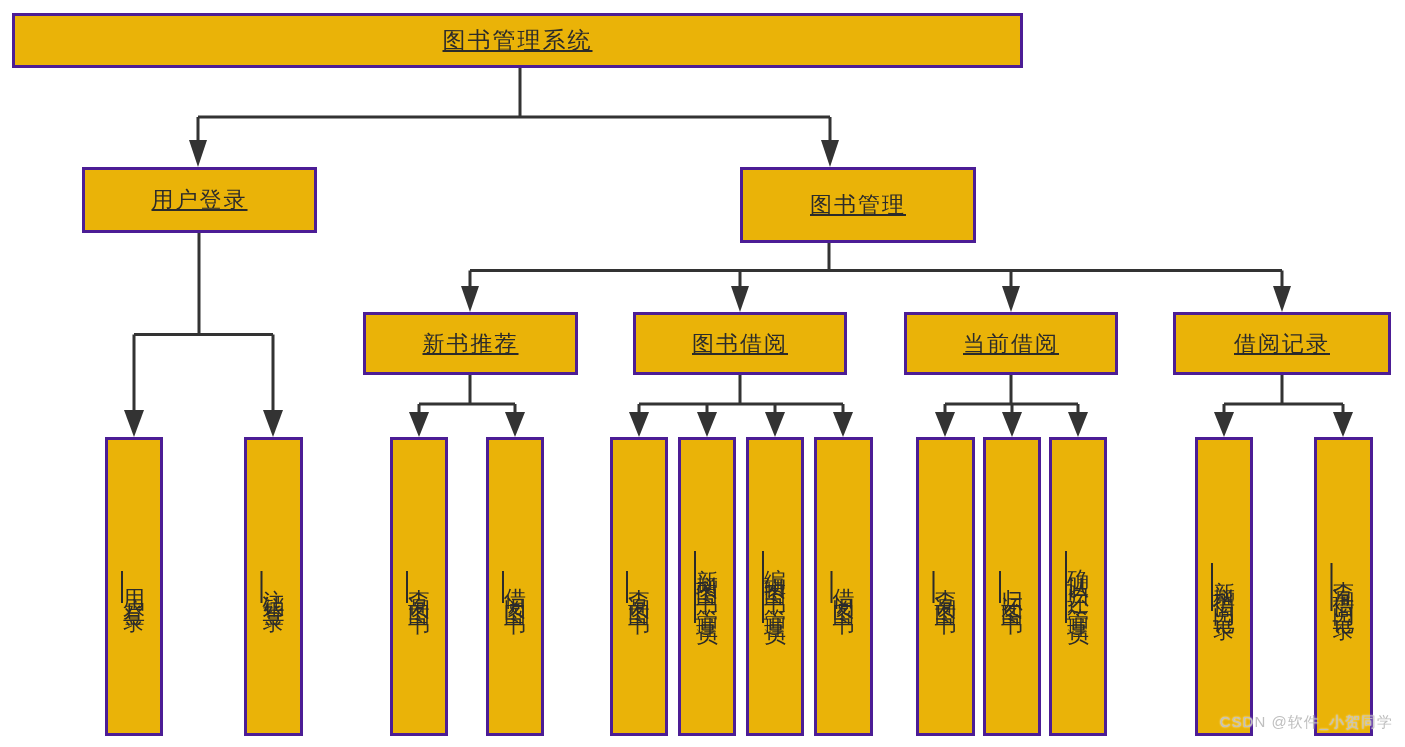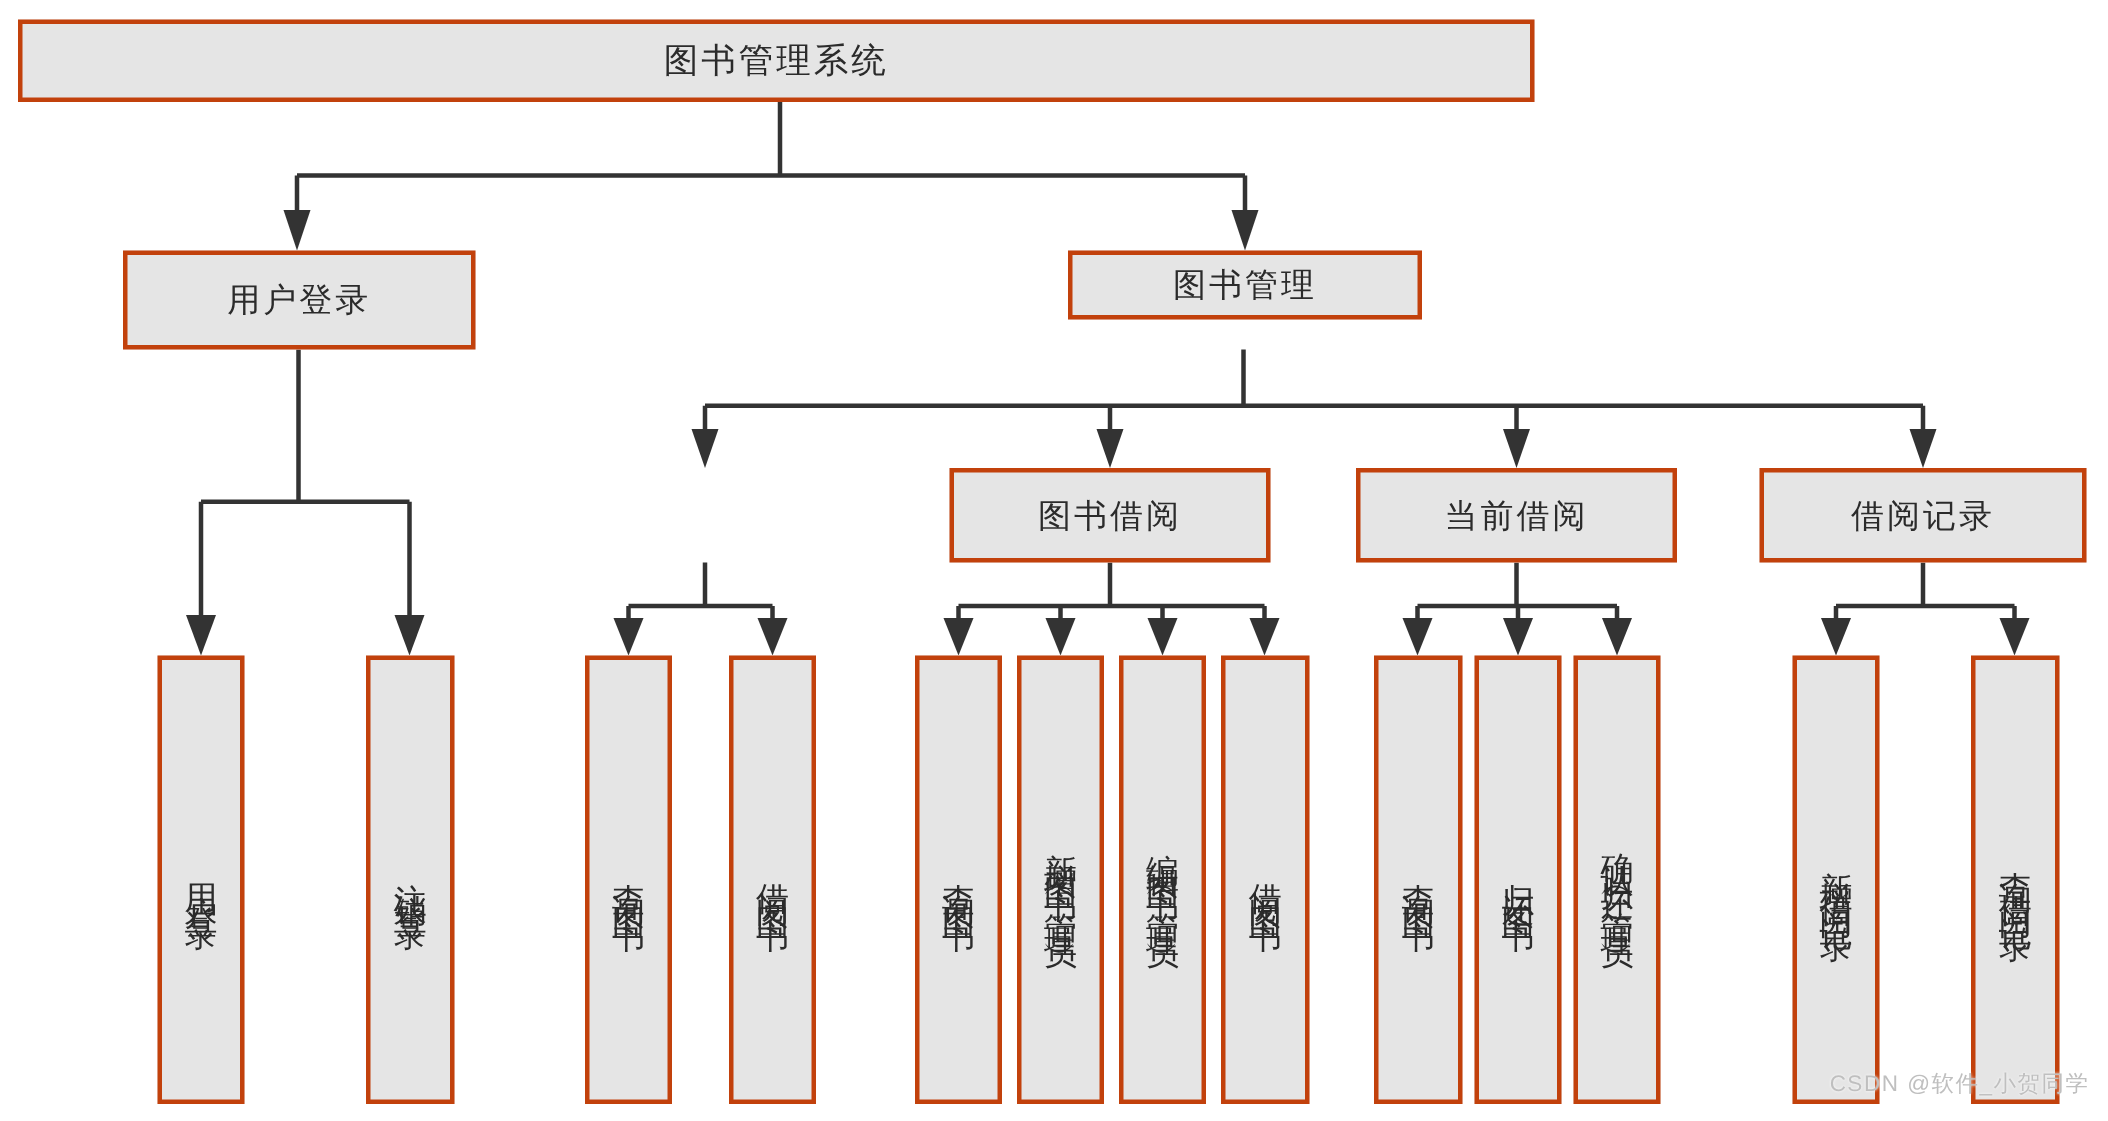--- a/index.html
+++ b/index.html
@@ -18,30 +18,31 @@
   .connectors {
     position: absolute;
     left: 0; top: 0;
     width: 1405px; height: 747px;
     z-index: 1;
     pointer-events: none;
   }
   .node {
     position: absolute;
     box-sizing: border-box;
-    background: #e5e5e5;
-    border: 3px solid #c2410c;
+    background: #eab308;
+    border: 3px solid #4c1d95;
     display: flex;
     align-items: center;
     justify-content: center;
     color: #2b2b2b;
     font-size: 22px;
     letter-spacing: 2px;
     z-index: 2;
     white-space: nowrap;
+    text-decoration: underline;
   }
   .node.root {
     font-size: 23px;
   }
   .node.vert {
     writing-mode: vertical-rl;
     text-orientation: mixed;
     letter-spacing: 8px;
     font-size: 22px;
     white-space: normal;
@@ -123,22 +124,23 @@
     </g>
     <g fill="#333333" stroke="none">
       <path d="M1214 412 H1234 L1224 437 Z"></path>
       <path d="M1333 412 H1353 L1343 437 Z"></path>
     </g>
   </svg>
 
   <div class="node root" style="left:12px; top:13px; width:1011px; height:55px;">图书管理系统</div>
 
   <div class="node" style="left:82px; top:167px; width:235px; height:66px;">用户登录</div>
-  <div class="node" style="left:712px; top:167px; width:236px; height:46px;">图书管理</div>
+  <div class="node" style="left:740px; top:167px; width:236px; height:76px;">图书管理</div>
 
+  <div class="node" style="left:363px; top:312px; width:215px; height:63px;">新书推荐</div>
   <div class="node" style="left:633px; top:312px; width:214px; height:63px;">图书借阅</div>
   <div class="node" style="left:904px; top:312px; width:214px; height:63px;">当前借阅</div>
   <div class="node" style="left:1173px; top:312px; width:218px; height:63px;">借阅记录</div>
 
   <div class="node vert" style="left:105px; top:437px; width:58px; height:299px;">用户登录</div>
   <div class="node vert" style="left:244px; top:437px; width:59px; height:299px;">注销登录</div>
 
   <div class="node vert" style="left:390px; top:437px; width:58px; height:299px;">查询图书</div>
   <div class="node vert" style="left:486px; top:437px; width:58px; height:299px;">借阅图书</div>
 

